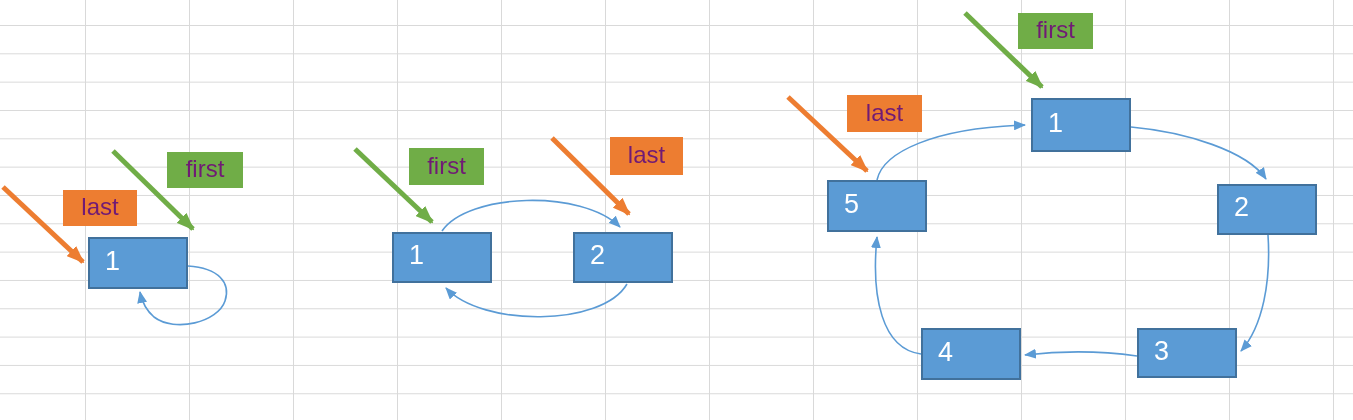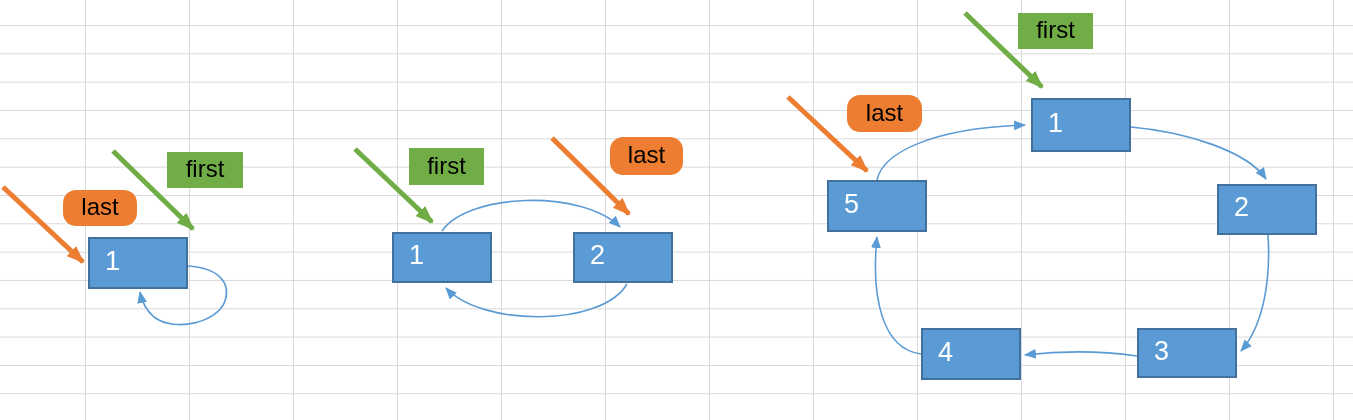--- a/index.html
+++ b/index.html
@@ -32,29 +32,29 @@
     color: #ffffff;
     font-size: 27px;
     display: flex;
     align-items: center;
     padding-left: 15px;
     padding-bottom: 4px;
   }
   .tag {
     position: absolute;
     box-sizing: border-box;
-    color: #000000;
+    color: #701a75;
     font-size: 24px;
     display: flex;
     align-items: center;
     justify-content: center;
     padding-bottom: 2px;
   }
   .tag.first { background: #70ad47; }
-  .tag.last  { background: #ed7d31; border-radius: 13px; }
+  .tag.last  { background: #ed7d31; }
 </style>
 </head>
 <body>
 
 <div class="canvas">
 
   <svg class="layer" width="1353" height="420" viewBox="0 0 1353 420">
     <defs>
       <marker id="ah-blue" markerUnits="userSpaceOnUse" markerWidth="12" markerHeight="10" viewBox="0 0 12 10" refX="11" refY="5" orient="auto">
         <path d="M0,0 L12,5 L0,10 Z" fill="#5b9bd5"></path>

